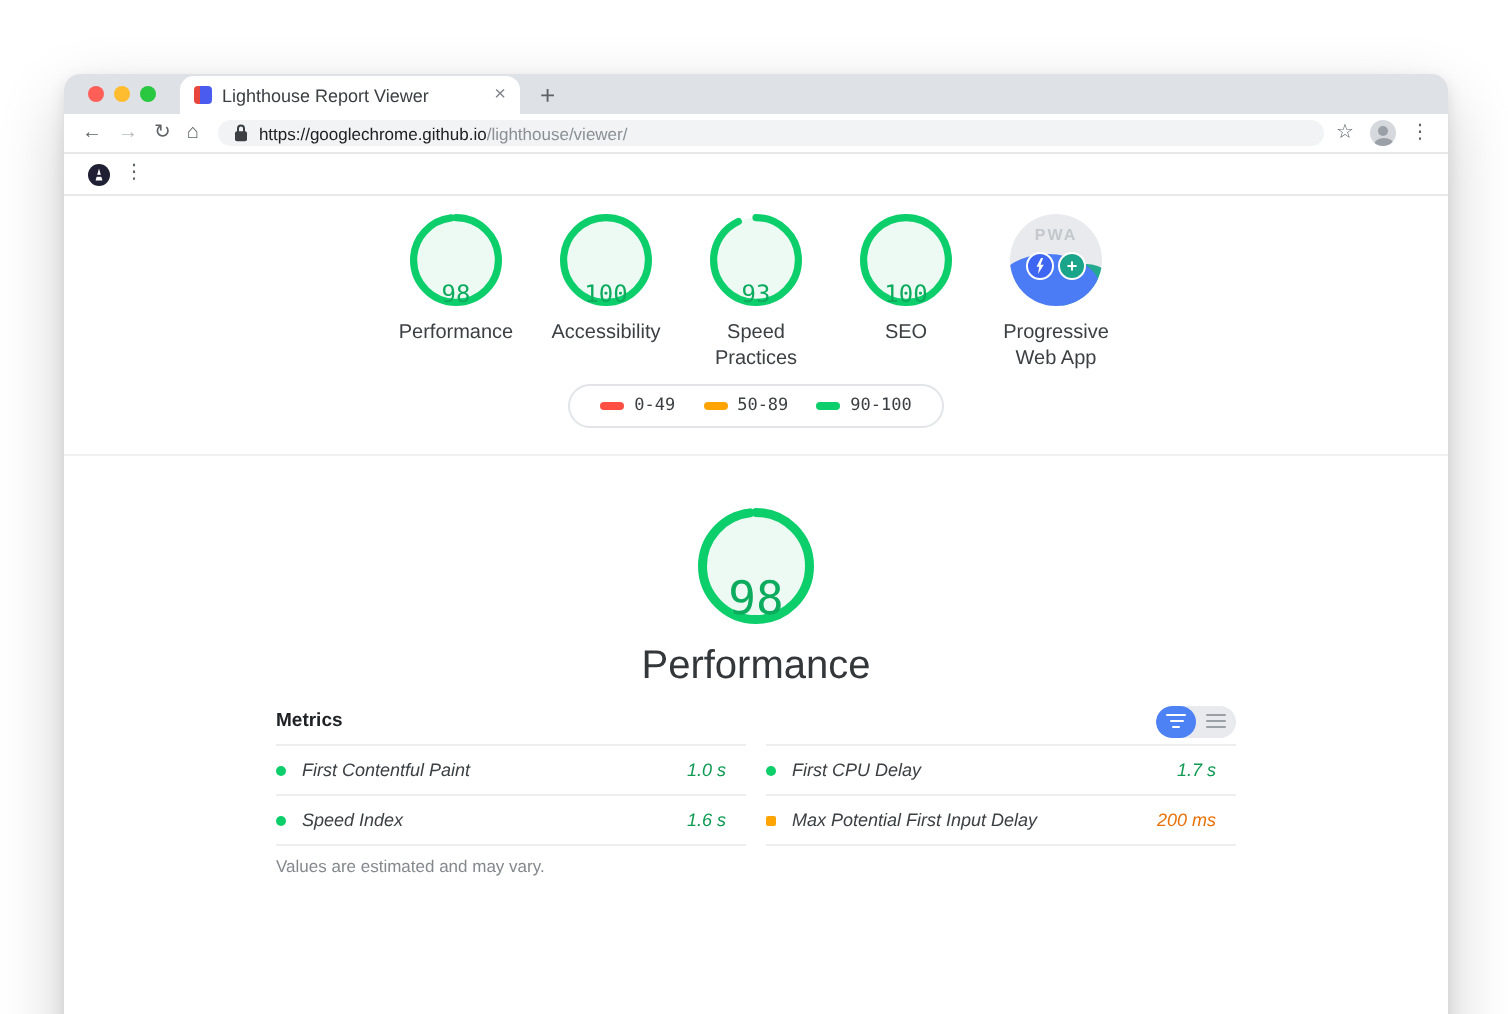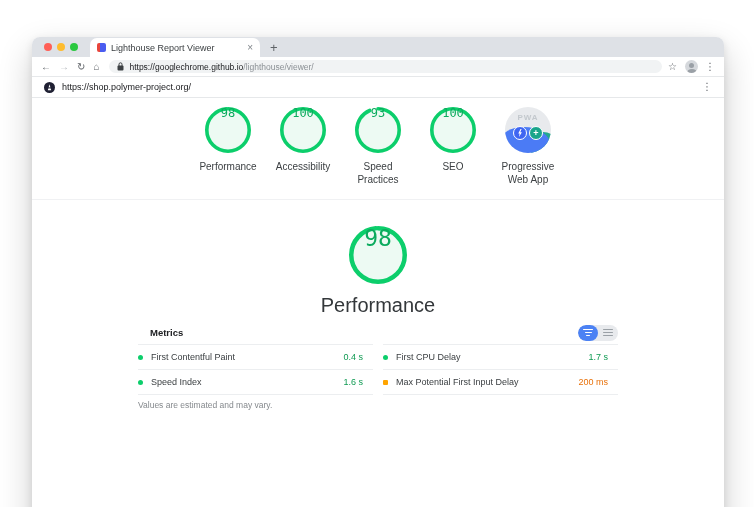--- a/index.html
+++ b/index.html
@@ -45,21 +45,21 @@
   .reportbar { height:21px; background:#fff; border-bottom:1px solid #e6e8ea; display:flex;
                align-items:center; padding:0 12px; }
   .report-ico { flex:none; margin-right:7px; display:block; }
   .report-url { font-size:9px; color:#202124; flex:1; }
 
   
   .content { height:357px; padding-top:8px; overflow:hidden; }
 
   .scores-row { display:flex; justify-content:center; align-items:flex-start; }
   .score-item { width:75px; display:flex; flex-direction:column; align-items:center; }
-  .gauge { position:relative; display:flex; align-items:flex-start; justify-content:center; }
+  .gauge { position:relative; display:flex; align-items:flex-end; justify-content:center; }
   .gauge svg { position:absolute; left:0; top:0; }
   .gauge-num { position:relative; font-family:"DejaVu Sans Mono", monospace; color:#0cab5e; }
   .gauge.small .gauge-num { font-size:12px; }
   .gauge.big .gauge-num { font-size:23px; }
   .score-label { margin-top:7px; font-size:10px; line-height:1.25; color:#3c4043; text-align:center; max-width:70px; }
 
   .pwa-badge { width:46px; height:46px; border-radius:50%; background:#e8eaed; position:relative; overflow:hidden; margin:1px; }
   .pwa-text { position:absolute; top:6px; left:0; right:0; text-align:center; font-size:8px; font-weight:bold;
               color:#c3c8cd; letter-spacing:1px; }
   .pwa-teal { position:absolute; bottom:-5px; right:-7px; width:30px; height:26px; border-radius:50%; background:#23a98f; }
@@ -77,30 +77,30 @@
   .legend-item { display:flex; align-items:center; gap:5px; }
   .legend-dash { width:12px; height:3.5px; border-radius:2px; }
   .legend-label { font-family:"DejaVu Sans Mono", monospace; font-size:8.5px; color:#3c4043; }
 
   .divider { border-top:1px solid #f0f1f3; margin-top:13px; }
 
   .big-gauge-wrap { display:flex; justify-content:center; margin-top:25px; }
   .category-title { text-align:center; margin-top:9px; font-size:20px; line-height:23px; color:#33373a; }
 
   .metrics { width:480px; margin:7px auto 0; }
-  .metrics-header { display:flex; justify-content:space-between; align-items:center; height:17px;margin-left:12px; }
+  .metrics-header { display:flex; justify-content:space-between; align-items:center; height:17px; }
   .metrics-heading { font-size:9.5px; font-weight:bold; color:#202124; }
   .view-toggle { display:flex; width:40px; height:16px; border-radius:8px; background:#e8eaed; overflow:hidden; }
   .toggle-seg { width:20px; height:16px; display:flex; flex-direction:column; justify-content:center;
                 align-items:center; gap:1.5px; }
   .toggle-seg.selected { background:#4c82f4; border-radius:8px; }
   .tbar { height:1.5px; border-radius:1px; background:#9aa0a6; }
   .toggle-seg.selected .tbar { background:#fff; }
 
-  .metrics-grid { display:grid; grid-template-columns:1fr 1fr; column-gap:10px; margin-top:3px; }
+  .metrics-grid { display:grid; grid-template-columns:1fr 1fr; column-gap:10px; margin-top:3px;font-style:italic; }
   .metric-col { border-bottom:1px solid #eceef0; }
   .metric-row { display:flex; align-items:center; height:25px; border-top:1px solid #eceef0; }
   .metric-marker { flex:none; width:5px; height:5px; margin-right:8px; }
   .metric-marker.pass { border-radius:50%; background:#0cce6b; }
   .metric-marker.average { border-radius:1px; background:#ffa400; }
   .metric-name { flex:1; font-size:9px; color:#3c4043; }
   .metric-value { font-size:9px; padding-right:10px; }
   .metric-value.pass { color:#0f9a52; }
   .metric-value.average { color:#e8710a; }
   .metrics-footnote { margin-top:5px; font-size:8.5px; color:#85898d; }
@@ -142,21 +142,20 @@
       <span class="avatar"></span>
       <span class="kebab">⋮</span>
     </div>
 
     <div class="reportbar">
       <svg class="report-ico" width="11" height="11" viewBox="0 0 11 11">
         <circle cx="5.5" cy="5.5" r="5.5" fill="#1f2033"></circle>
         <path d="M5.5 2.2 L7.2 8.2 H3.8 Z" fill="#fff"></path>
         <rect x="3.6" y="5.4" width="3.8" height="1" fill="#1f2033"></rect>
       </svg>
-      <span class="report-url">https://shop.polymer-project.org/</span>
       <span class="kebab">⋮</span>
     </div>
 
     <div class="content">
       <div class="scores-row" id="scores-row">
           <div class="score-item">
             <div class="gauge small" style="width: 48px; height: 48px;">
               <svg viewBox="0 0 48 48" width="48" height="48">
                 <circle cx="24" cy="24" r="21.2" fill="#edfaf3"></circle>
                 <circle cx="24" cy="24" r="21.2" fill="none" stroke="#0cce6b" stroke-width="3.6" stroke-linecap="round" stroke-dasharray="130.53945794196306 133.2035285122072" transform="rotate(-90 24 24)"></circle>
@@ -202,20 +201,36 @@
               <div class="pwa-text">PWA</div>
               <div class="pwa-mini bolt">
                 <div class="bolt-shape"></div>
               </div>
               <div class="pwa-mini plus">+</div>
             </div>
             <div class="score-label">Progressive Web App</div>
           </div>
         </div>
 
+      <div class="legend">
+        <div class="legend-pill" id="legend-pill">
+            <div class="legend-item">
+              <span class="legend-dash" style="background: rgb(255, 78, 66);"></span>
+              <span class="legend-label">0-49</span>
+            </div>
+            <div class="legend-item">
+              <span class="legend-dash" style="background: rgb(255, 164, 0);"></span>
+              <span class="legend-label">50-89</span>
+            </div>
+            <div class="legend-item">
+              <span class="legend-dash" style="background: rgb(12, 206, 107);"></span>
+              <span class="legend-label">90-100</span>
+            </div>
+          </div>
+      </div>
 
       <div class="divider"></div>
 
       <div class="big-gauge-wrap" id="big-gauge-wrap">
           <div class="gauge big" style="width: 60px; height: 60px;">
             <svg viewBox="0 0 60 60" width="60" height="60">
               <circle cx="30" cy="30" r="26.75" fill="#edfaf3"></circle>
               <circle cx="30" cy="30" r="26.75" fill="none" stroke="#0cce6b" stroke-width="4.5" stroke-linecap="round" stroke-dasharray="164.71370282771284 168.07520696705393" transform="rotate(-90 30 30)"></circle>
             </svg>
             <span class="gauge-num">98</span>
@@ -237,21 +252,21 @@
               <span class="tbar" style="width:10px"></span>
               <span class="tbar" style="width:10px"></span>
             </div>
           </div>
         </div>
         <div class="metrics-grid" id="metrics-grid">
             <div class="metric-col">
               <div class="metric-row">
                 <span class="metric-marker pass"></span>
                 <span class="metric-name">First Contentful Paint</span>
-                <span class="metric-value pass">0.4 s</span>
+                <span class="metric-value pass">1.0 s</span>
               </div>
               <div class="metric-row">
                 <span class="metric-marker pass"></span>
                 <span class="metric-name">Speed Index</span>
                 <span class="metric-value pass">1.6 s</span>
               </div>
             </div>
             <div class="metric-col">
               <div class="metric-row">
                 <span class="metric-marker pass"></span>

